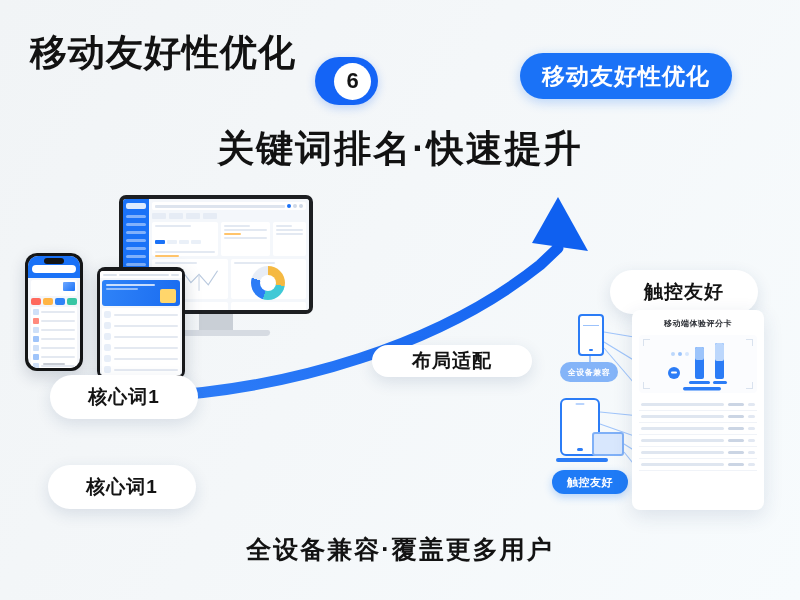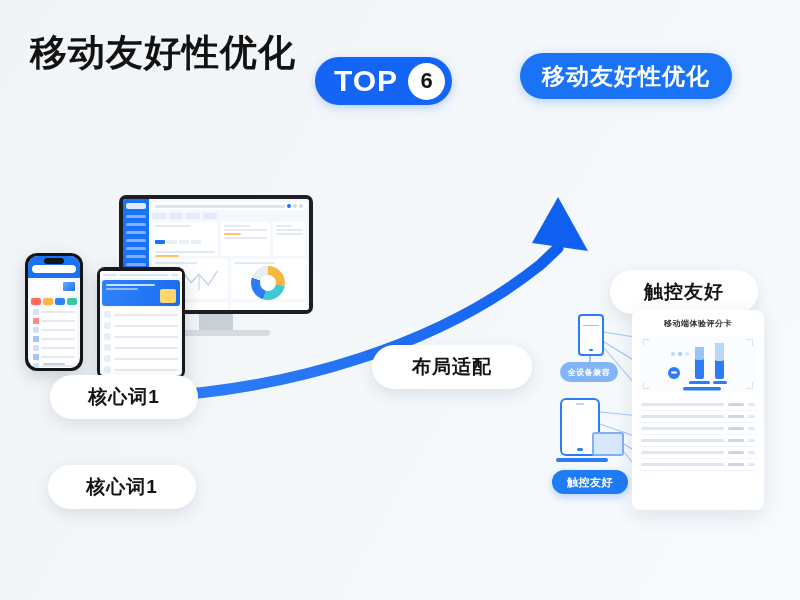--- a/index.html
+++ b/index.html
@@ -130,21 +130,21 @@
   
   .pill{
     position:absolute; background:#fff; border-radius:24px;
     display:flex; align-items:center; justify-content:center;
     font-size:19px; font-weight:700; color:#141414; letter-spacing:1px;
     box-shadow:0 5px 16px rgba(30,60,110,.13);
   }
   .pill.p1{ left:50px;  top:375px; width:148px; height:44px; }
   .pill.p2{ left:195px; top:418px; width:152px; height:44px; }
   .pill.p3{ left:48px;  top:465px; width:148px; height:44px; }
-  .pill.p4{ left:372px; top:345px; width:160px; height:44px; }
+  .pill.p4{ left:372px; top:345px; width:160px; height:32px; }
   .pill.p5{ left:610px; top:270px; width:148px; height:44px; }
 
   
   .scorecard{
     position:absolute; left:632px; top:310px; width:132px; height:200px;
     background:#fff; border-radius:8px; box-shadow:0 6px 20px rgba(30,60,110,.12);
     padding:8px 7px; overflow:hidden;
   }
   .sc-title{ font-size:8px; font-weight:700; color:#2a2d33; text-align:center;
              letter-spacing:.5px; margin-bottom:6px; }
@@ -194,26 +194,26 @@
   }
 </style>
 </head>
 <body>
 
 <div class="stage">
 
   <div class="title-main">移动友好性优化</div>
 
   <div class="top-badge">
-    <span class="tword">TOP</span>
     <span class="tnum">6</span>
   </div>
 
   <div class="tag-blue">移动友好性优化</div>
 
+  <div class="title-sub">关键词排名·快速提升</div>
 
   <svg class="arrow-svg" viewBox="0 0 570 220">
     <defs>
       <linearGradient id="agr" x1="0" y1="1" x2="1" y2="0">
         <stop offset="0%" stop-color="#2f7ef8"></stop>
         <stop offset="100%" stop-color="#0f5ff0"></stop>
       </linearGradient>
     </defs>
     <path d="M8 212 C 150 205, 300 160, 400 80 L 418 63" stroke="url(#agr)" stroke-width="11" fill="none" stroke-linecap="round"></path>
     <path d="M418 12 L 448 66 L 392 58 Z" fill="#0f60f0"></path>
@@ -473,14 +473,15 @@
           <span class="s"></span>
         </div>
       <div class="sc-row">
           <em></em>
           <span class="v"></span>
           <span class="s"></span>
         </div>
     </div>
   </div>
 
+  <div class="footer">全设备兼容·覆盖更多用户</div>
 
 </div>
 
 </body></html>

